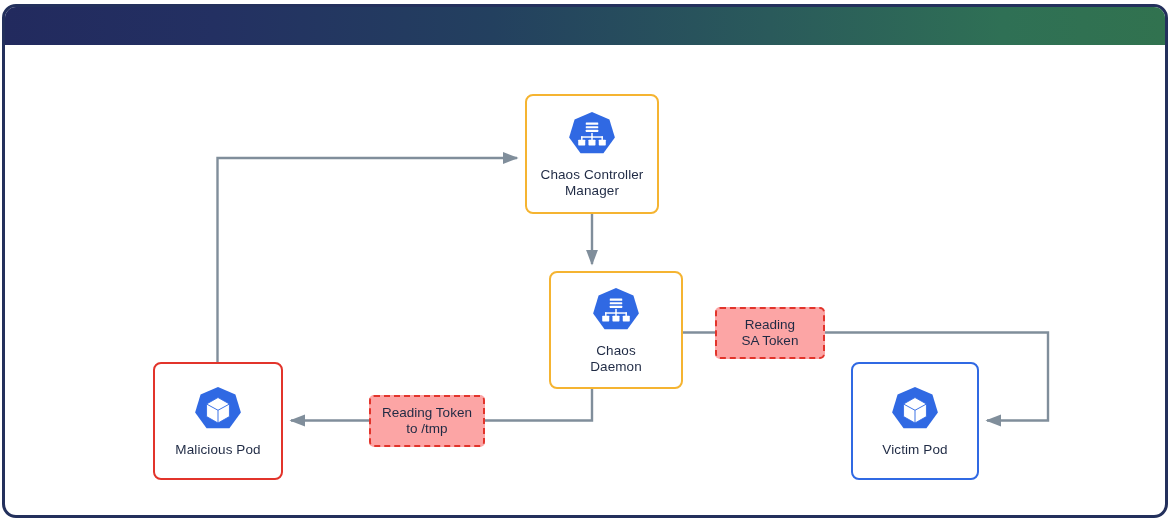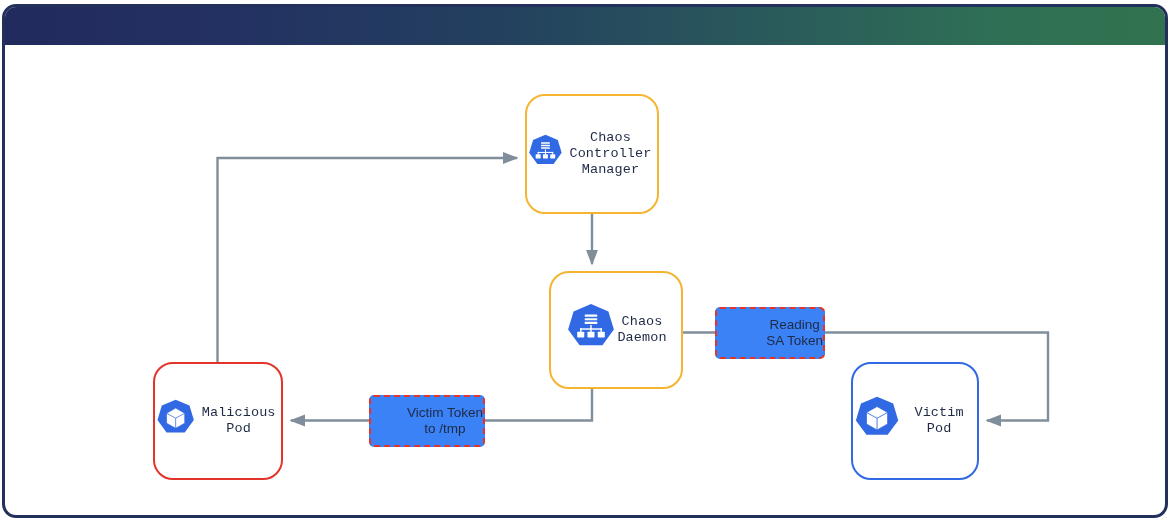--- a/index.html
+++ b/index.html
@@ -63,27 +63,26 @@
     width: 1160px;
     height: 470px;
     pointer-events: none;
   }
 
   
   .node {
     position: absolute;
     box-sizing: border-box;
     background: #ffffff;
-    border-radius: 20px;
+    border-radius: 8px;
     border: 2px solid #cccccc;
     display: flex;
-    flex-direction: row;
+    flex-direction: column;
     align-items: center;
     justify-content: center;
-    font-family: Liberation Mono, monospace;
   }
   .node.amber  { border-color: #f5b431; }
   .node.red    { border-color: #e2342b; }
   .node.blue   { border-color: #3069e3; }
 
   .node-icon {
     width: 52px;
     height: 52px;
     display: block;
     margin-bottom: 6px;
@@ -94,26 +93,26 @@
     color: #1f2a44;
     text-align: center;
     letter-spacing: 0.1px;
     white-space: pre-line;
   }
 
   
   .edge-label {
     position: absolute;
     box-sizing: border-box;
-    background: #3b82f6;
+    background: #fca5a5;
     border: 2px dashed #e2342b;
     border-radius: 5px;
     display: flex;
     align-items: center;
-    justify-content: flex-end;
+    justify-content: center;
     text-align: center;
   }
   .edge-label span {
     font-size: 13.5px;
     line-height: 16.5px;
     color: #1f2a44;
     white-space: pre-line;
   }
 
   
@@ -225,19 +224,19 @@
         </svg>
         <div class="node-label">Malicious Pod</div>
       </div>
 
       <div id="label-reading" class="edge-label">
         <span>Reading
 SA Token</span>
       </div>
 
       <div id="label-writing" class="edge-label">
-        <span>Victim Token
+        <span>Reading Token
 to /tmp</span>
       </div>
 
     </div>
   </div>
 </div>
 
 </body></html>

